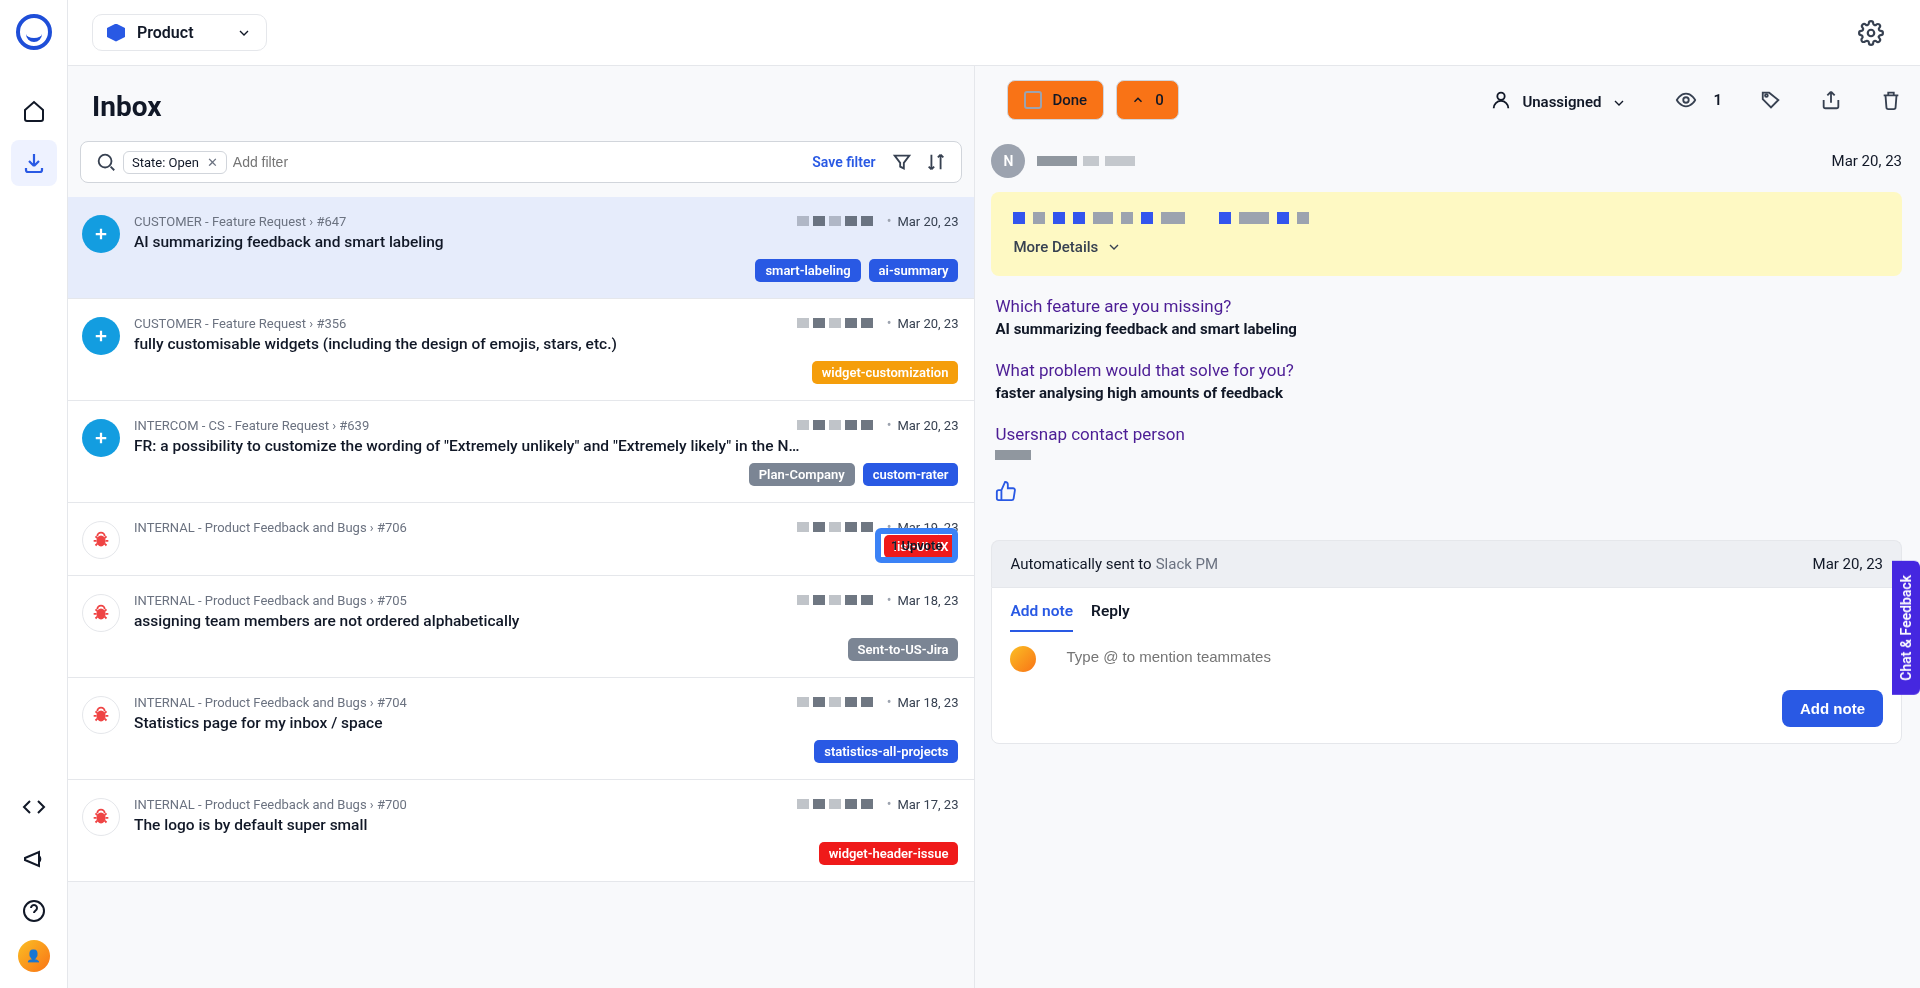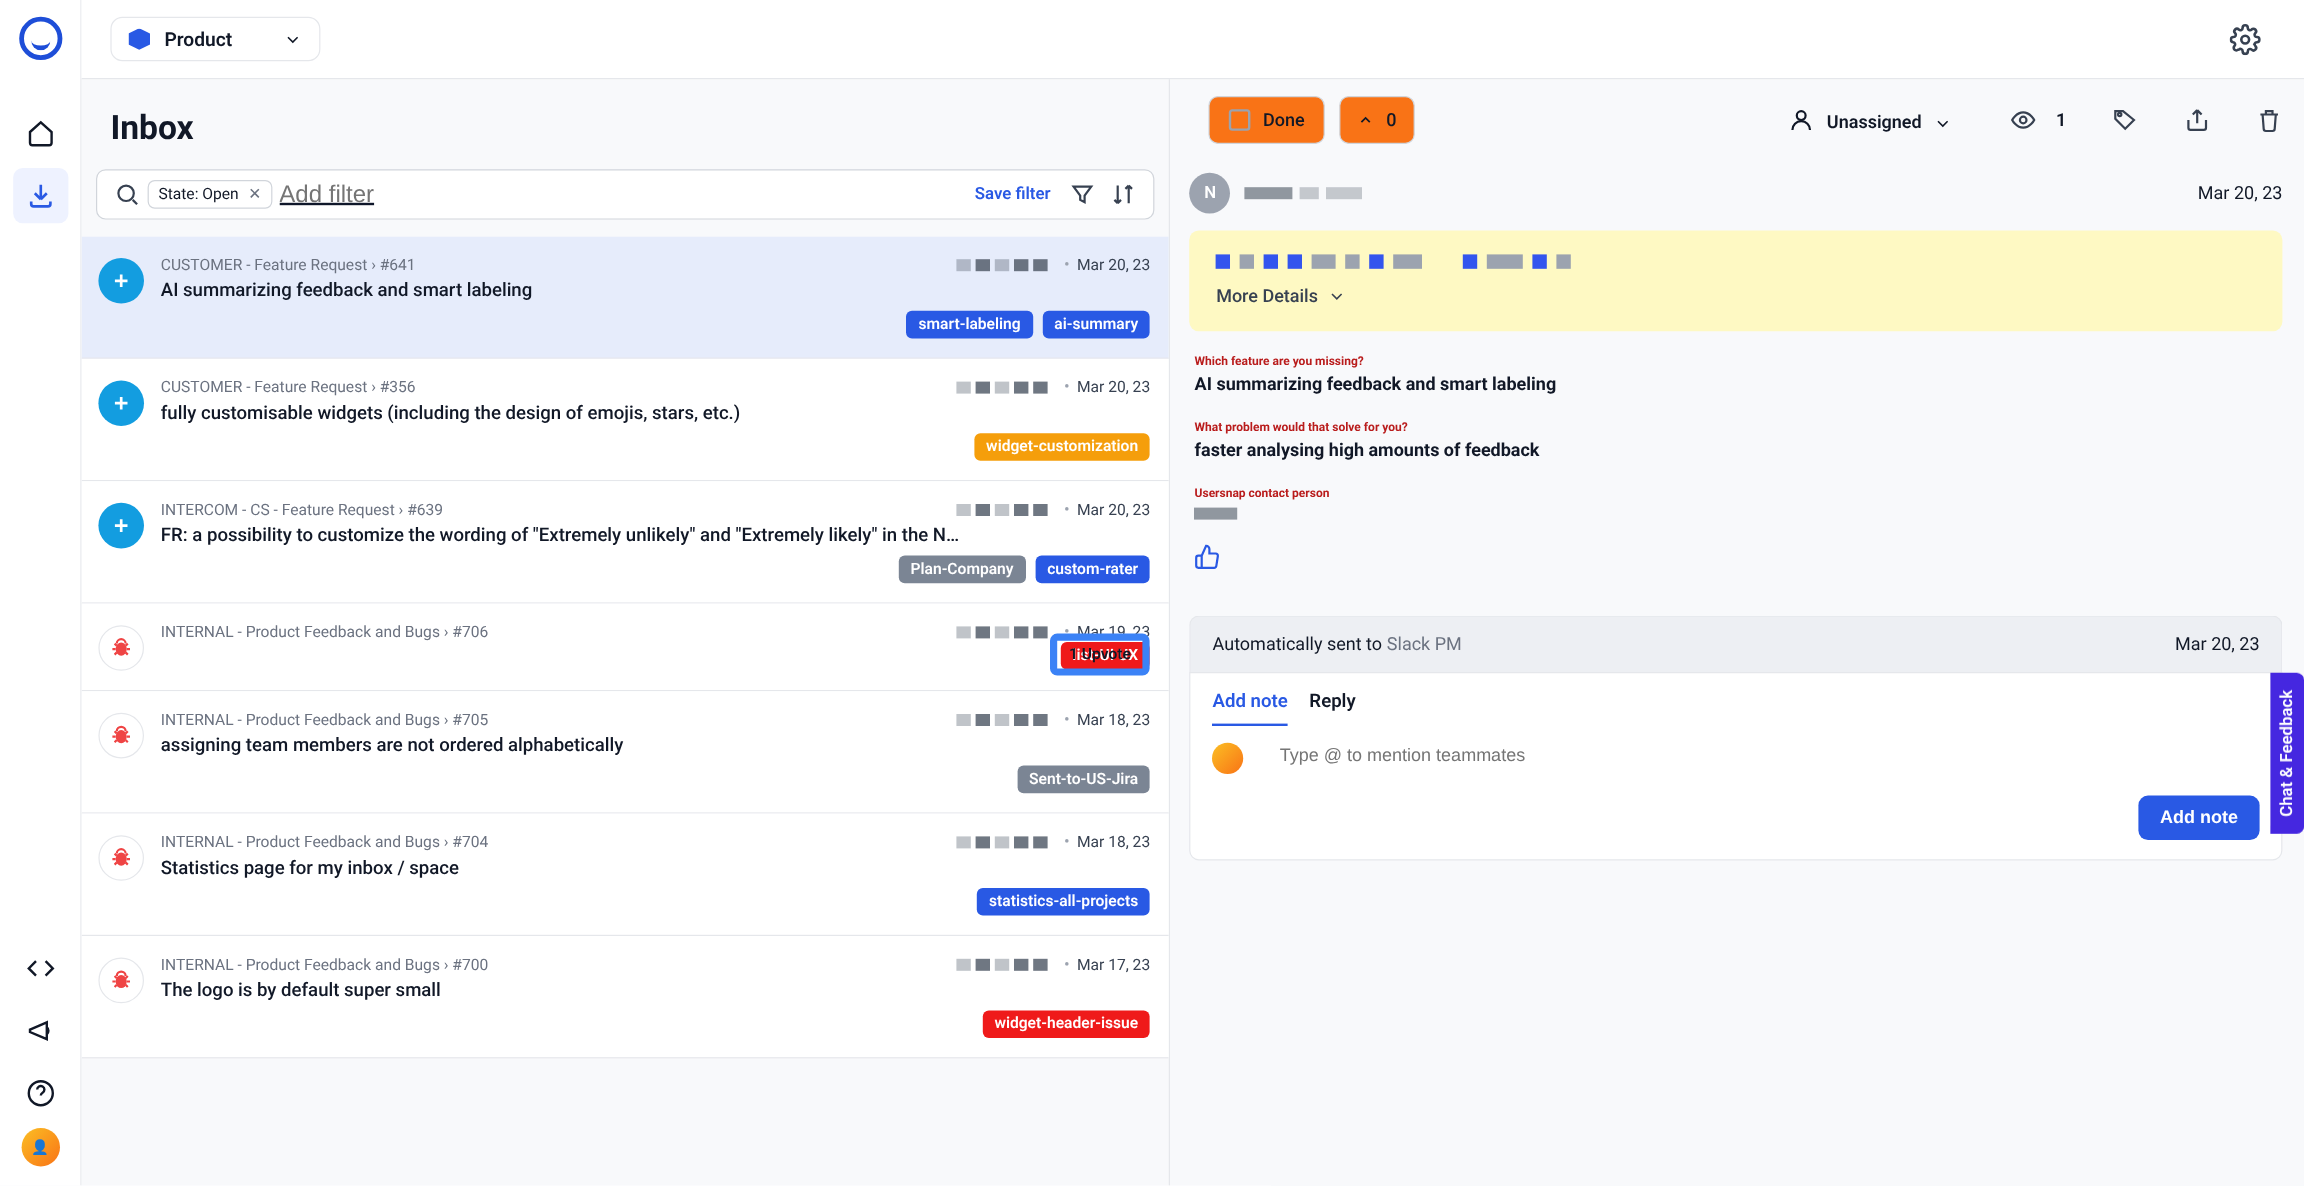--- a/index.html
+++ b/index.html
@@ -20,21 +20,21 @@
 .top-spacer { flex: 1; }
 .gear { width: 26px; height: 26px; color: #374151; cursor: pointer; margin-right: 12px; }
 
 .content { flex: 1; display: flex; min-height: 0; }
 .list-pane { width: 49%; display: flex; flex-direction: column; border-right: 1px solid #e5e7eb; min-width: 0; }
 .page-title { font-size: 28px; font-weight: 700; padding: 24px 24px 18px; }
 .filter-bar { margin: 0 12px 14px 12px; display: flex; align-items: center; border: 1px solid #d1d5db; border-radius: 8px; height: 42px; padding: 0 8px; background: #fff; }
 .filter-bar .search-icon { width: 22px; height: 22px; color: #374151; margin: 0 6px; }
 .chip { display: inline-flex; align-items: center; border: 1px solid #d1d5db; border-radius: 6px; padding: 3px 8px; font-size: 13px; gap: 8px; margin-right: 6px; }
 .chip .x { cursor: pointer; color: #6b7280; font-size: 13px; }
-.add-filter-input { border: none; outline: none; font-size: 20px; color: #0f172a; flex: 1; background: transparent; text-decoration: underline; }
+.add-filter-input { border: none; outline: none; font-size: 14px; color: #0f172a; flex: 1; background: transparent; }
 .save-filter { color: #2959e4; font-weight: 600; font-size: 14px; margin: 0 10px; cursor: pointer; white-space: nowrap; }
 .icon-btn-sm { width: 22px; height: 22px; color: #374151; cursor: pointer; margin: 0 6px; }
 
 .items { flex: 1; overflow-y: auto; }
 .item { display: flex; padding: 16px 16px 16px 14px; border-bottom: 1px solid #e5e7eb; gap: 14px; cursor: pointer; background: #fff; position: relative; }
 .item.selected { background: #e6ecfb; }
 .item-icon { width: 38px; height: 38px; border-radius: 50%; display: flex; align-items: center; justify-content: center; flex-shrink: 0; margin-top: 2px; border: 1px solid #e5e7eb; background:#fff; }
 .item-icon.plus { background: #139de0; border: none; }
 .item-icon.plus svg { color: #fff; }
 .item-icon.bug svg { color: #ef4444; }
@@ -74,21 +74,21 @@
 .blur-block.lt { opacity: .3; }
 
 .summary-card { background: #fef9c3; border-radius: 8px; padding: 20px 22px; margin-bottom: 20px; }
 .summary-card .row1 { display: flex; gap: 8px; margin-bottom: 14px; }
 .sq { width: 12px; height: 12px; }
 .sq.b { background: #3355ee; }
 .sq.g { background: #9ca3af; }
 .more-details { display: inline-flex; align-items: center; gap: 8px; font-size: 15px; font-weight: 500; color: #374151; cursor: pointer; }
 
 .qa { padding: 0 4px 20px; }
-.q { font-size: 10px; color: #b91c1c; margin-bottom: 4px; font-weight: bold; }
+.q { font-size: 17px; color: #4c1d95; margin-bottom: 4px; }
 .a { font-size: 15px; font-weight: 700; color: #111827; margin-bottom: 22px; }
 .like { width: 22px; height: 22px; color: #2959e4; cursor: pointer; }
 
 .sent-strip { background: #edeff3; border-radius: 8px 8px 0 0; padding: 14px 18px; display: flex; font-size: 15px; margin-top: 18px; border:1px solid #e5e7eb; border-bottom:none; }
 .sent-strip .dest { color: #6b7280; margin-left: 4px; }
 .sent-strip .d2 { margin-left: auto; }
 
 .note-box { border: 1px solid #e5e7eb; border-radius: 0 0 8px 8px; background: #fff; margin-bottom: 20px; }
 .note-tabs { display: flex; gap: 18px; padding: 14px 18px 0; font-size: 15.5px; font-weight: 600; }
 .note-tab { padding-bottom: 10px; cursor: pointer; color: #111827; }
@@ -184,21 +184,21 @@
 
         <div class="items" id="items">
             <div class="item selected">
               <div class="item-icon plus">
                 <svg width="18" height="18" viewBox="0 0 24 24" fill="none" stroke="currentColor" stroke-width="3">
                   <path d="M12 5v14M5 12h14"></path>
                 </svg>
               </div>
               <div class="item-body">
                 <div class="item-meta-line">
-                  <span class="crumbs">CUSTOMER - Feature Request › #641</span>
+                  <span class="crumbs">CUSTOMER - Feature Request › #647</span>
                   <span style="display:flex;align-items:center">
                     <span class="thumbs">
                       <span class="thumb fade"></span>
                       <span class="thumb"></span>
                       <span class="thumb fade"></span>
                       <span class="thumb"></span>
                       <span class="thumb"></span>
                     </span>
                     <span class="dot-sep">•</span>
                     <span class="date">Mar 20, 23</span>

